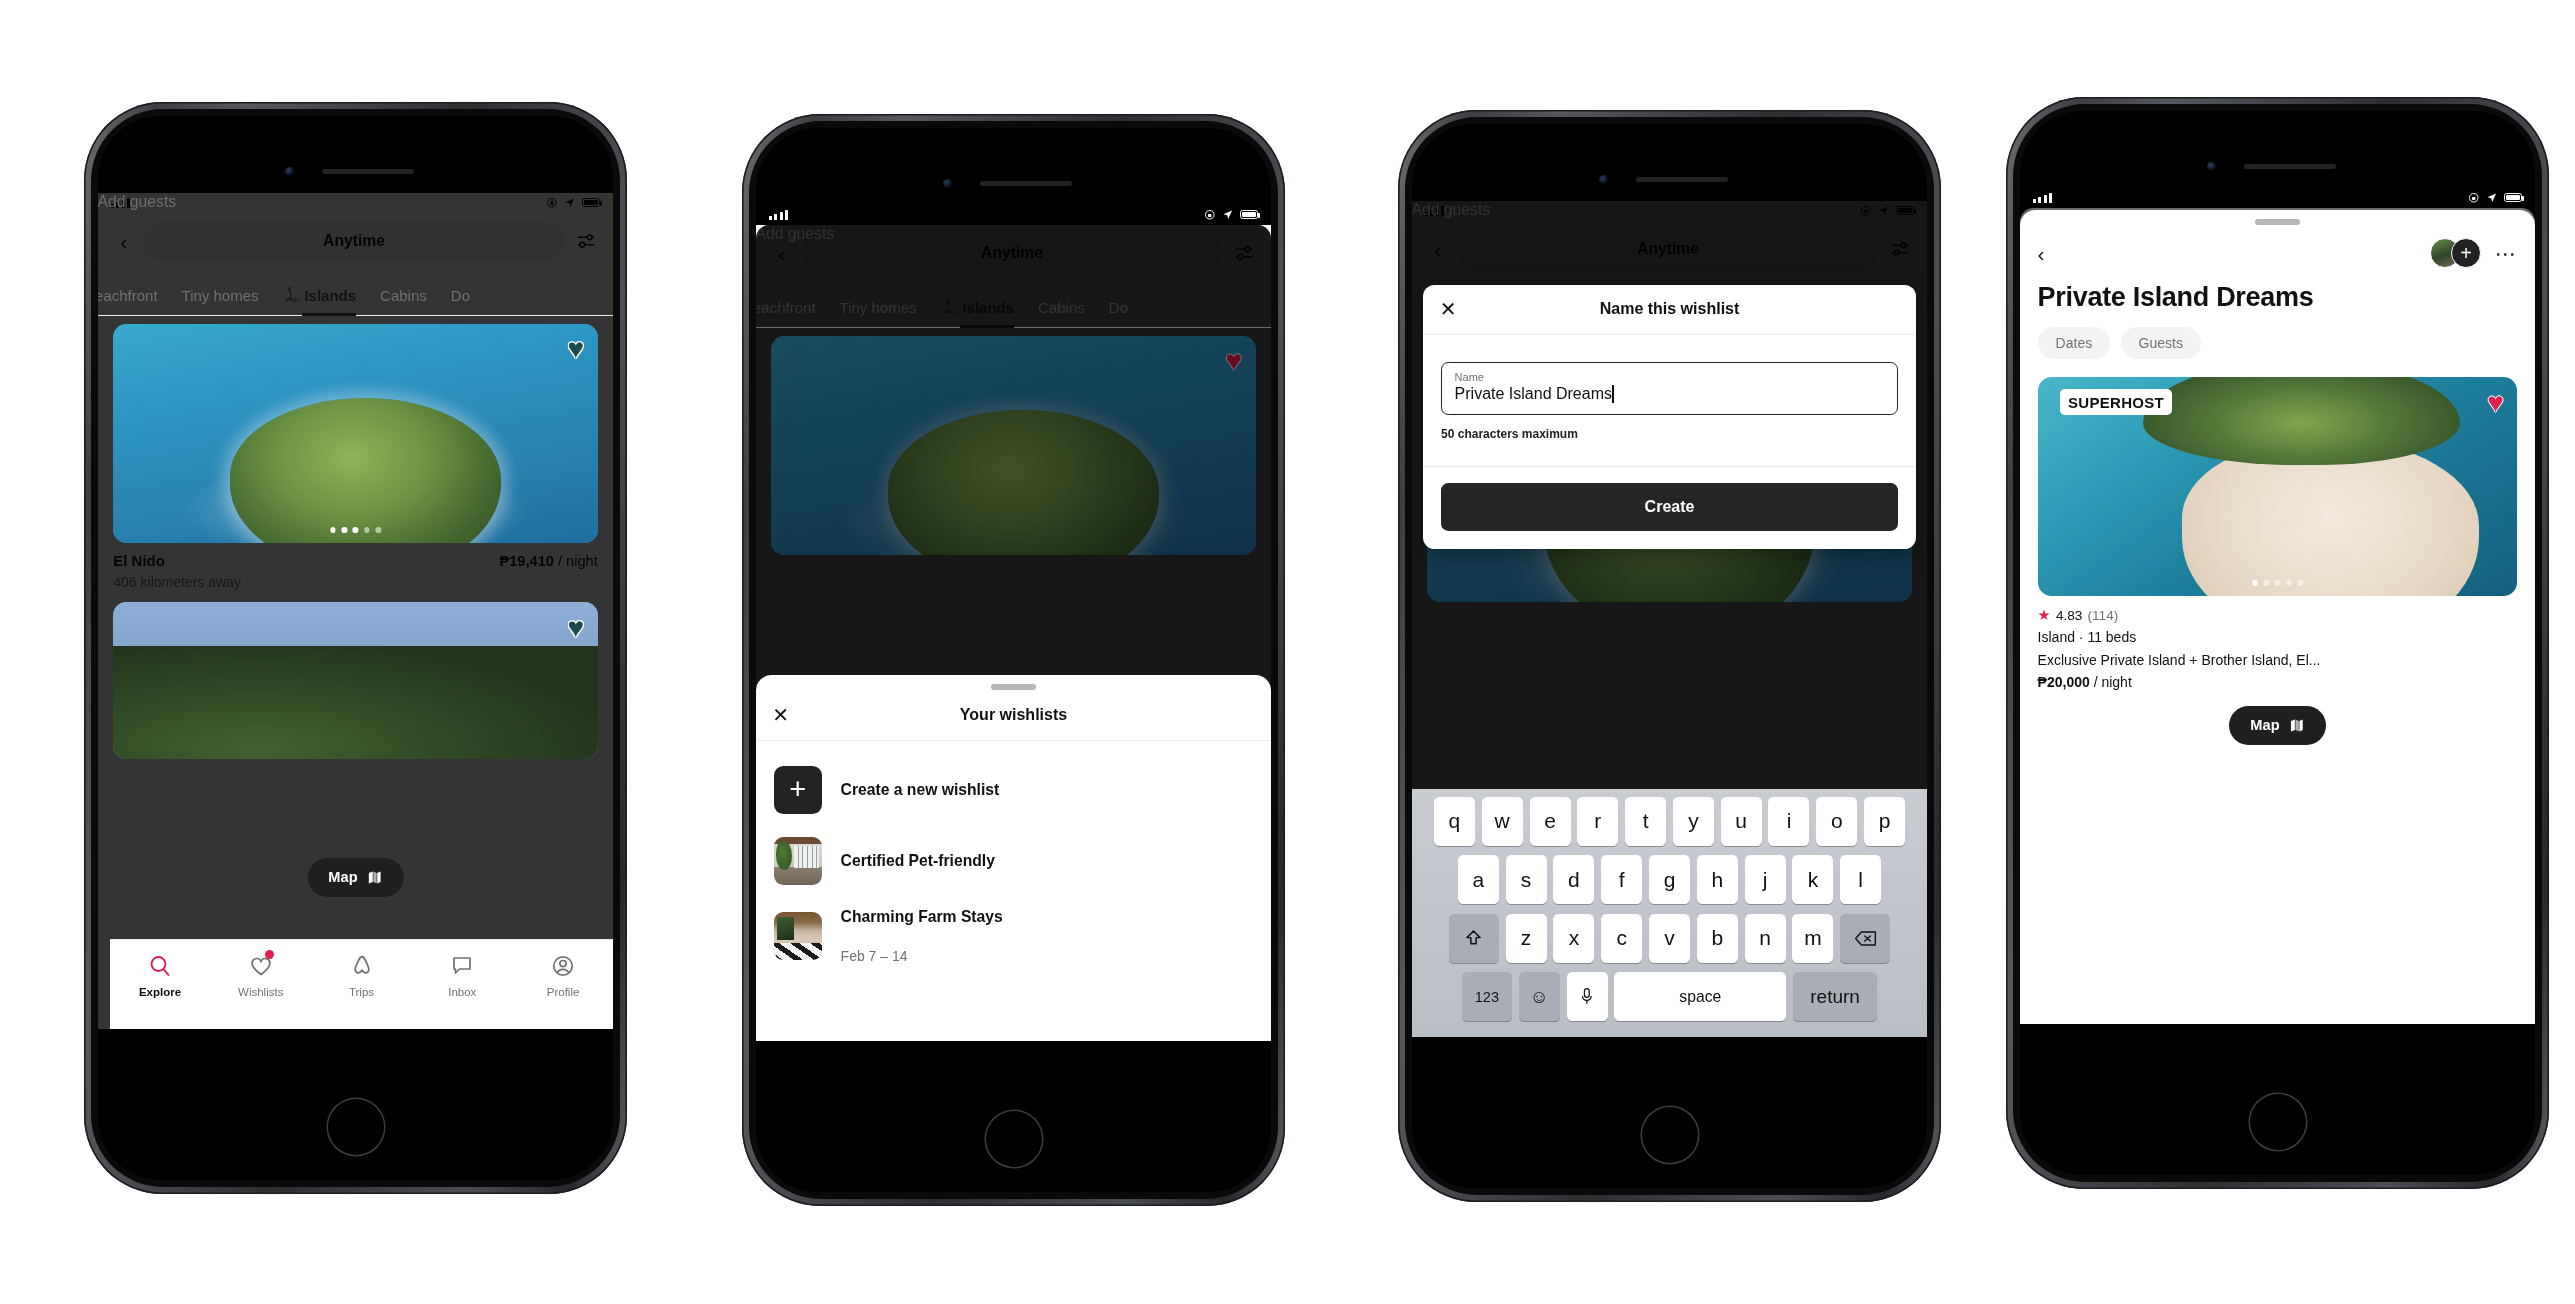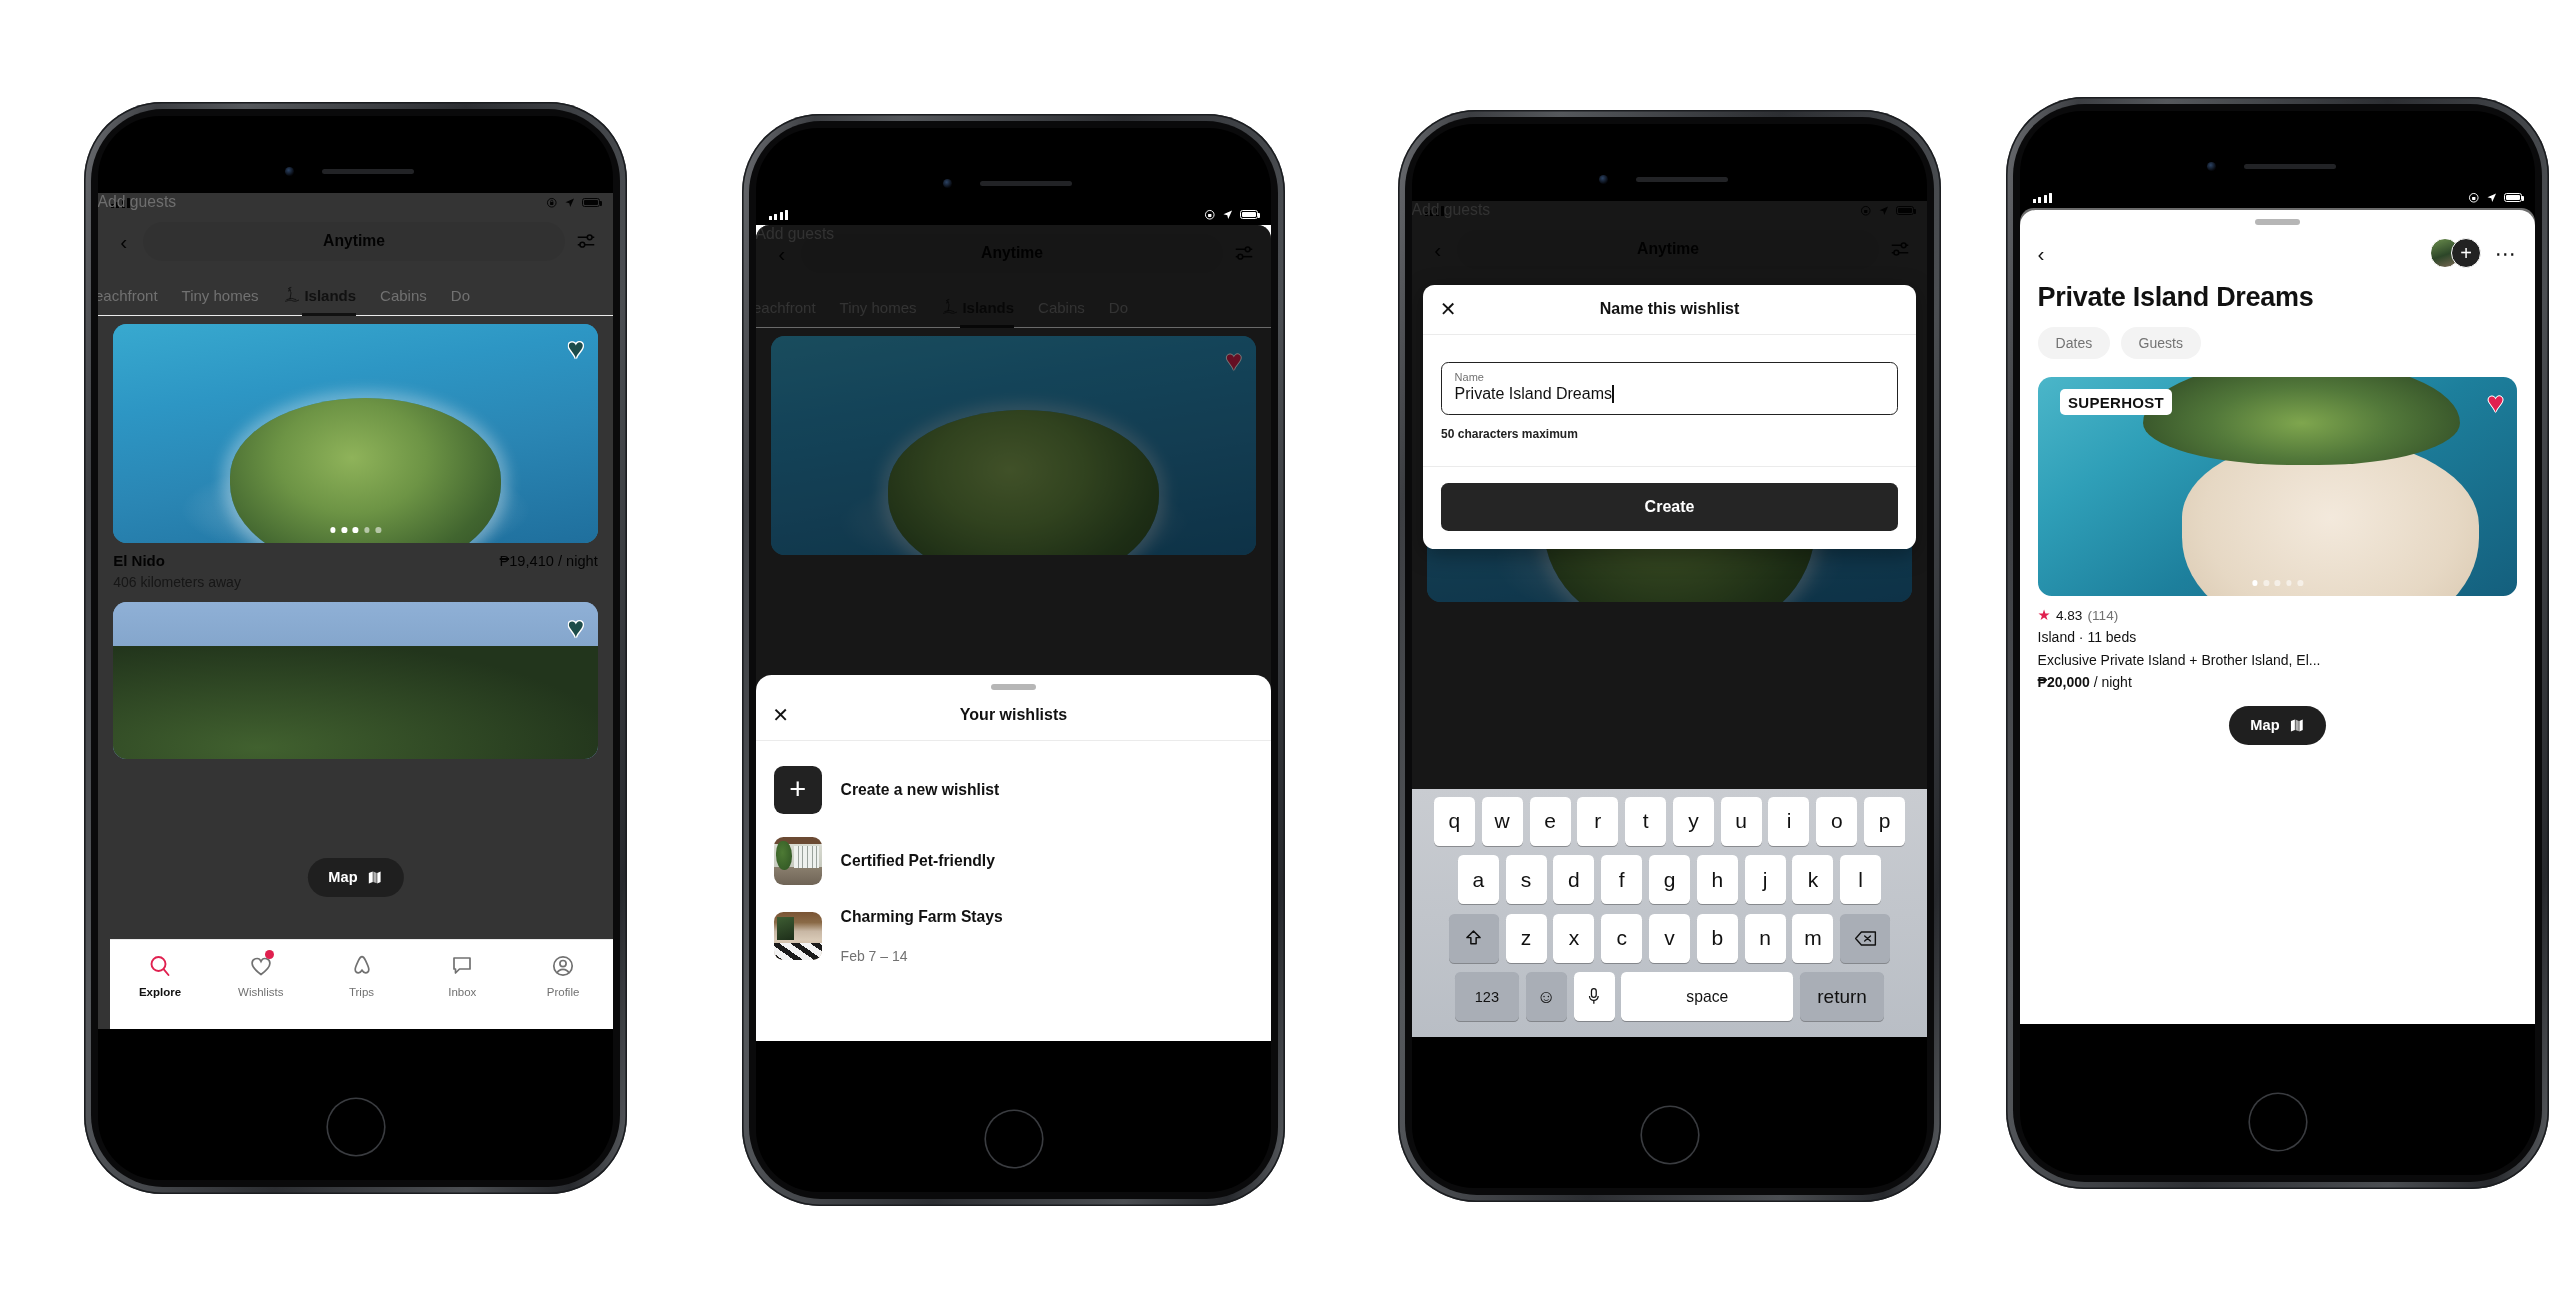--- a/index.html
+++ b/index.html
@@ -75,21 +75,21 @@
   .heart.outline{ color:#1d4c4a; text-shadow:-1px 0 0 #fff,1px 0 0 #fff,0 -1px 0 #fff,0 1px 0 #fff,
                   -1px -1px 0 #fff,1px 1px 0 #fff,1px -1px 0 #fff,-1px 1px 0 #fff; }
   .heart.red{ color:#e0204f; text-shadow:-1px 0 0 #fff,1px 0 0 #fff,0 -1px 0 #fff,0 1px 0 #fff; }
   .dots{ position:absolute; bottom:10.4px; left:50%; transform:translateX(-50%);
          display:flex; gap:5.7px; }
   .dots i{ width:5.7px; height:5.7px; border-radius:50%; background:rgba(255,255,255,.55); display:block; }
   .dots i.on{ background:#fff; }
   .cardrow{ display:flex; justify-content:space-between; align-items:baseline; margin-top:9.4px; }
   .cardtitle{ font-size:15px; font-weight:700; color:#111; }
   .cardprice{ font-size:14.6px; color:#111; }
-  .cardprice b{ font-weight:400; }
+  .cardprice b{ font-weight:700; }
   .cardsub{ font-size:14px; color:#717171; margin-top:4.2px; }
 
   .mapbtn{ position:absolute; left:50%; transform:translateX(-50%); bottom:0;
            background:#1f1f1f; color:#fff; border-radius:20px; height:39px; padding:0 21px;
            display:flex; align-items:center; gap:9.4px; font-size:14.6px; font-weight:600; }
 
   
   .tabbar{ position:absolute; left:12px; right:0; bottom:0; height:90px; background:#fff;
            border-top:1px solid #ebebeb; display:flex; align-items:flex-start;
            padding-top:11.5px; }
@@ -151,21 +151,21 @@
   
   .kb{ position:absolute; left:0; right:0; bottom:0; height:248px;
        background:linear-gradient(180deg,#c9ccd1,#b9bec5); padding:8.4px 4.2px 11.5px; }
   .krow{ display:flex; justify-content:center; gap:6.8px; margin-bottom:9.4px; }
   .key{ width:41px; height:49px; border-radius:5.2px; background:#fff; color:#111;
         font-size:21px; display:flex; align-items:center; justify-content:center;
         box-shadow:0 1px 0 rgba(0,0,0,.30); }
   .key.wide{ width:50px; font-size:15.7px; background:#a9aeb6; }
   .key.space{ width:172px; font-size:15.7px; }
   .key.ret{ width:84px; font-size:19px; background:#a9aeb6; }
-  .key.num{ width:64px; font-size:14.6px; background:#a9aeb6; }
+  .key.num{ width:50px; font-size:14.6px; background:#a9aeb6; }
   .key.emoji{ width:41px; background:#a9aeb6; font-size:19px; }
   .key.mic{ width:41px; background:#fff; font-size:18px; }
   .krow.r2{ padding:0 25px; } .krow.r3{ padding:0 0; }
 
   
   .p4sheet{ position:absolute; left:0; right:0; top:22px; bottom:0; background:#fff;
             border-radius:15.7px 15.7px 0 0; overflow:hidden; }
   .p4head{ display:flex; align-items:center; justify-content:space-between;
            padding:13.6px 18px 0; }
   .avatars{ display:flex; align-items:center; }

